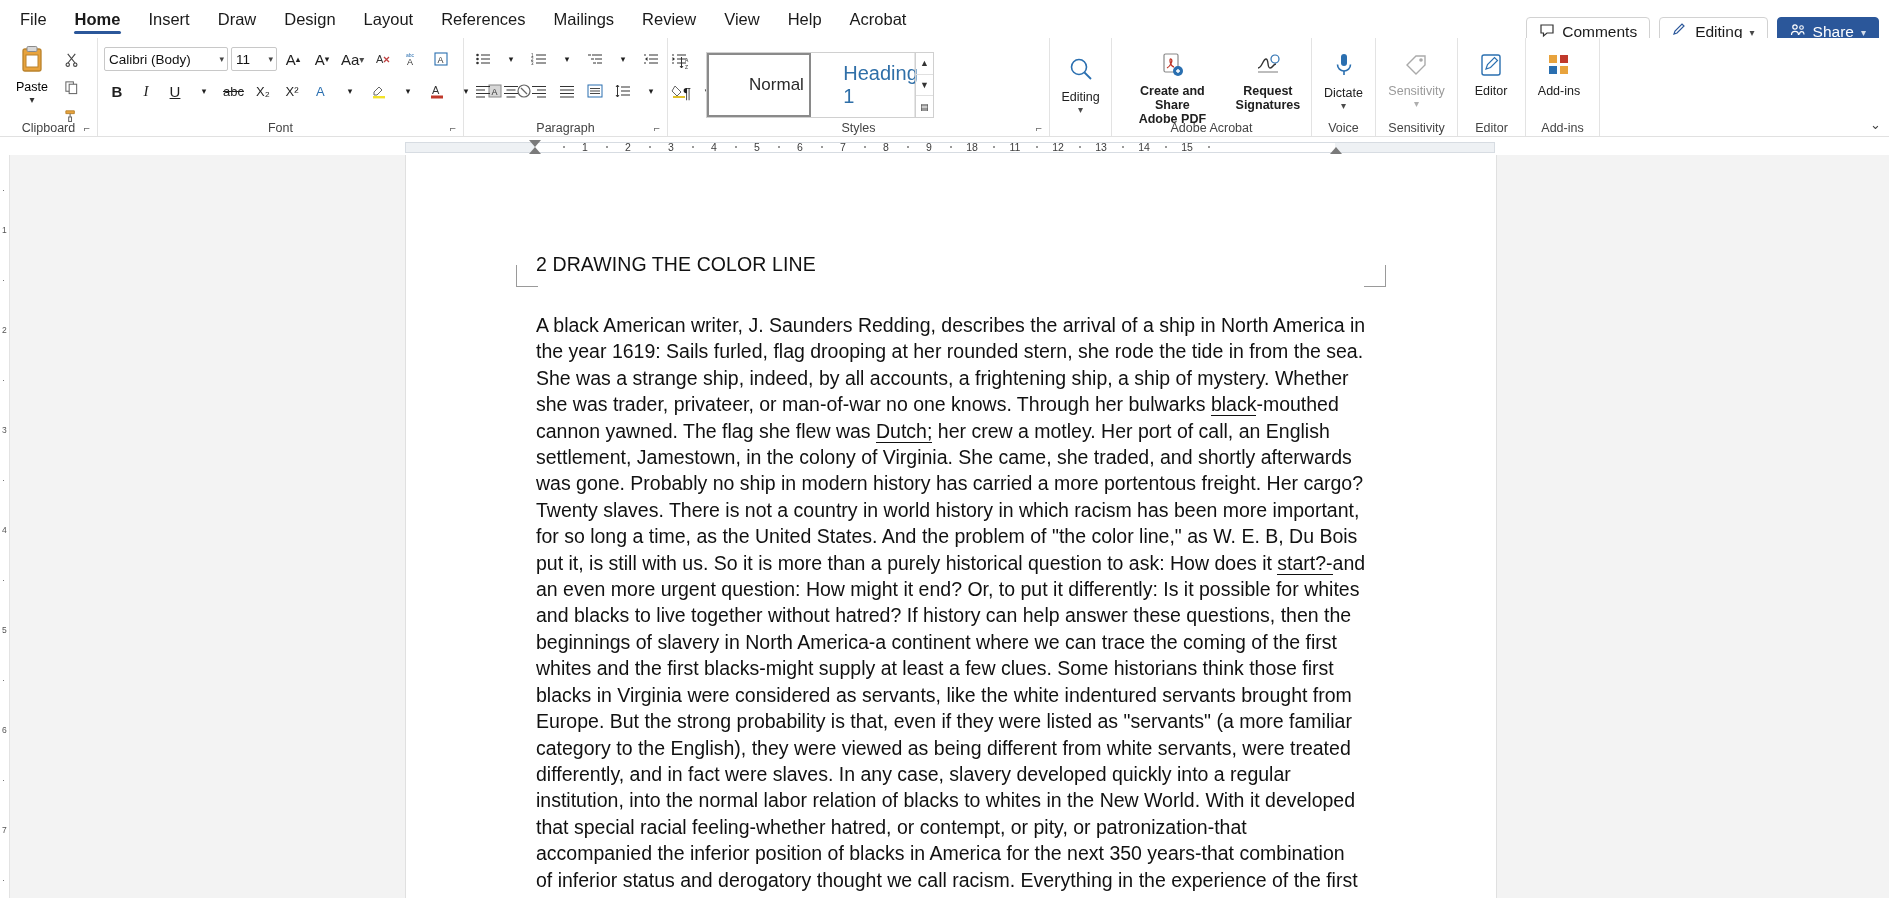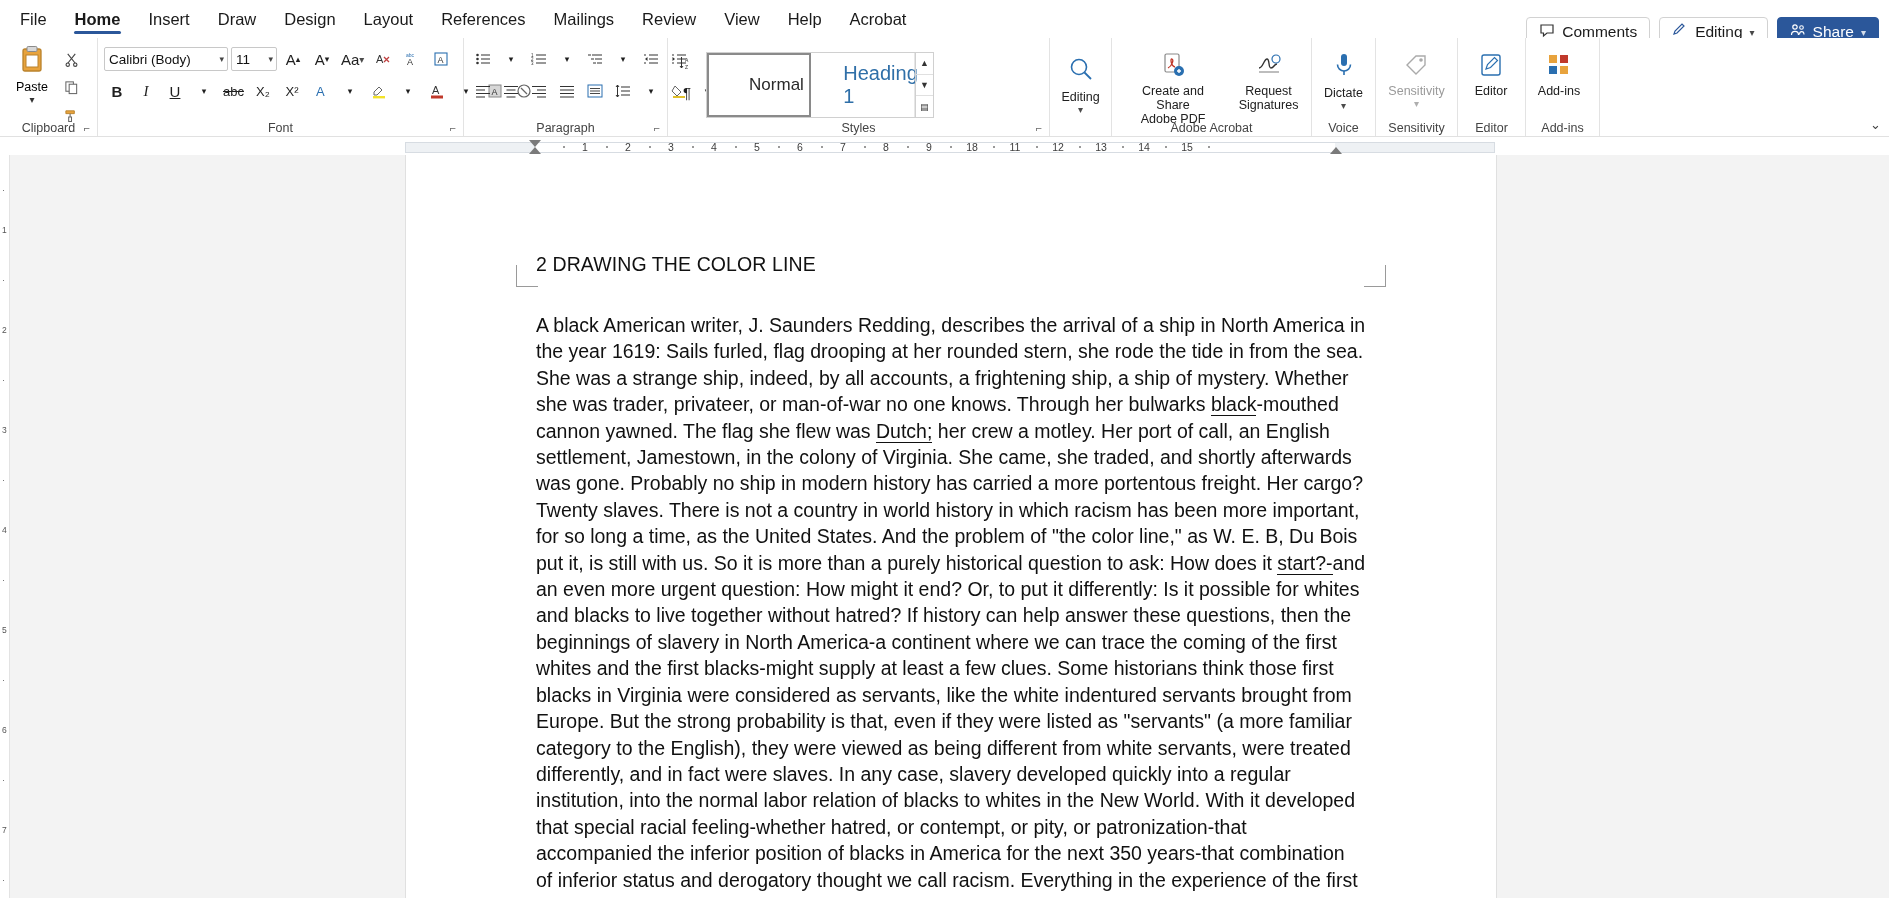--- a/index.html
+++ b/index.html
@@ -653,21 +653,21 @@
               </svg>
           </span>
           <span>Editing</span>
           <span class="caret">▾</span>
         </div>
       </div>
       <div class="grp-label"></div>
     </div>
 
     <div class="rgroup" style="width:200px;">
-      <div class="rgroup-body" style="padding-top:6px; gap:4px;">
+      <div class="rgroup-body" style="padding-top:6px; gap:4px;font-weight:bold;">
         <div class="btn-big btn-wide">
           <span class="glyph">
             <svg width="26" height="26" viewBox="0 0 26 26">
                 <rect x="5" y="2" width="14" height="18" rx="1.5" fill="#fff" stroke="#888" stroke-width="1.2"></rect>
                 <path d="M8 16c4-2 6-8 4-9s-1 7 3 8" fill="none" stroke="#c0392b" stroke-width="1.3"></path>
                 <circle cx="19" cy="19" r="5" fill="#2a6fb0"></circle>
                 <path d="M17 19h4M19 17v4" stroke="#fff" stroke-width="1.4"></path>
               </svg>
           </span>
           <span>Create and Share</span>

